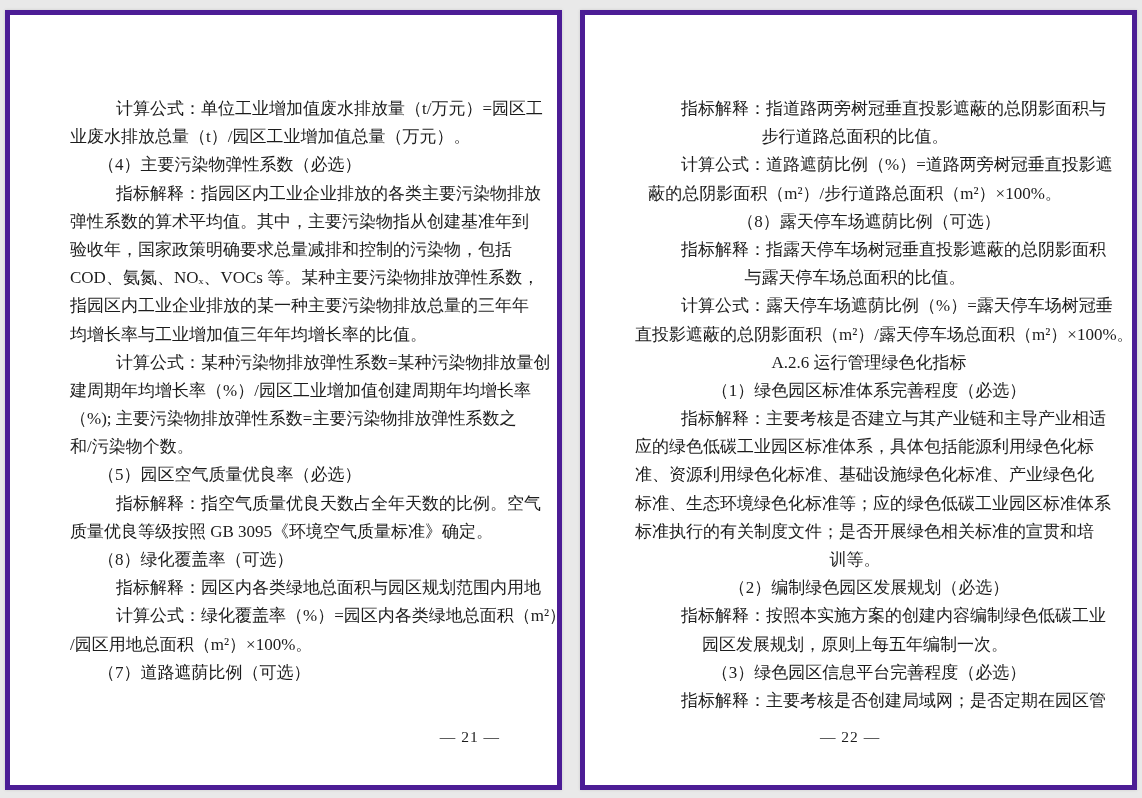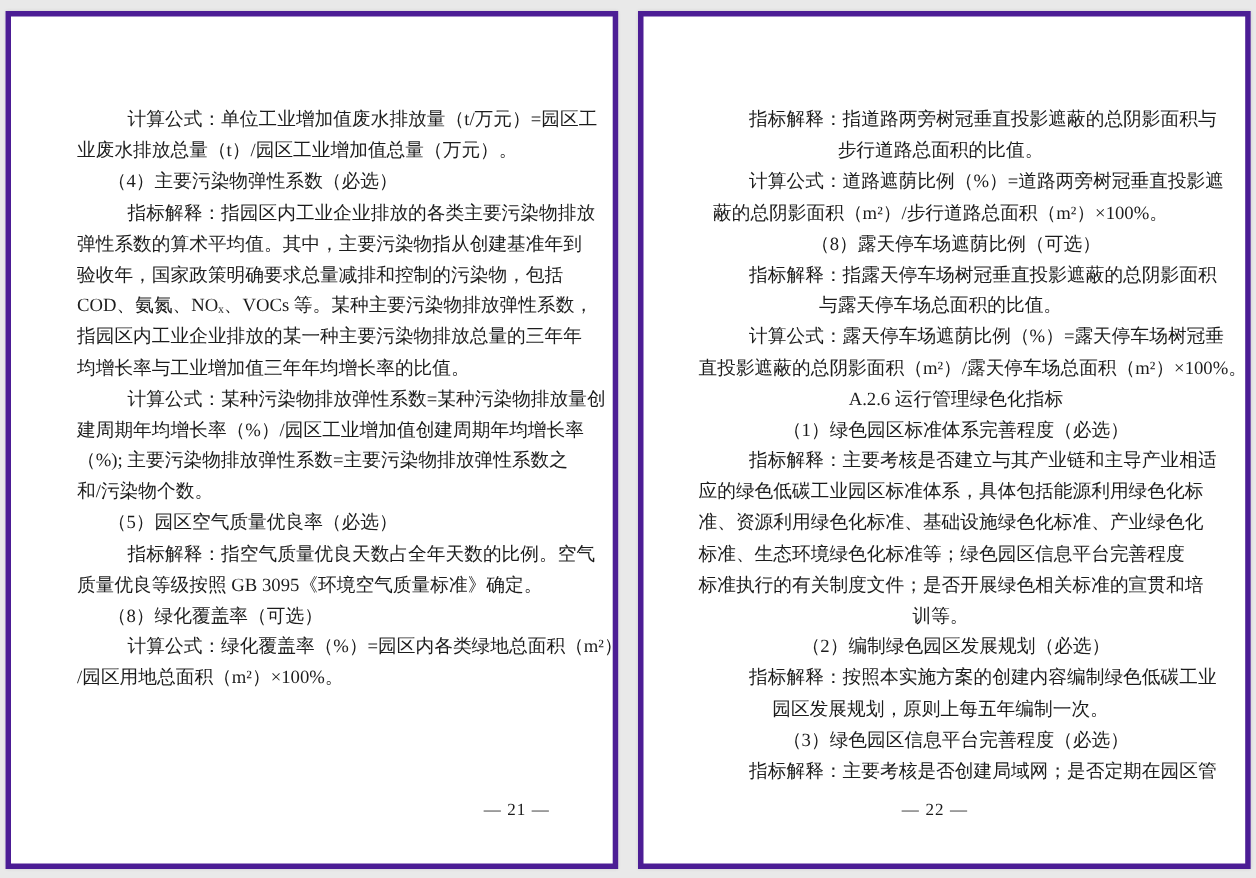--- a/index.html
+++ b/index.html
@@ -76,43 +76,45 @@
         <div class="line ind-none">指园区内工业企业排放的某一种主要污染物排放总量的三年年</div>
         <div class="line ind-none">均增长率与工业增加值三年年均增长率的比值。</div>
         <div class="line ind-para">计算公式：某种污染物排放弹性系数=某种污染物排放量创</div>
         <div class="line ind-none">建周期年均增长率（%）/园区工业增加值创建周期年均增长率</div>
         <div class="line ind-none">（%); 主要污染物排放弹性系数=主要污染物排放弹性系数之</div>
         <div class="line ind-none">和/污染物个数。</div>
         <div class="line ind-item">（5）园区空气质量优良率（必选）</div>
         <div class="line ind-para">指标解释：指空气质量优良天数占全年天数的比例。空气</div>
         <div class="line ind-none">质量优良等级按照 GB 3095《环境空气质量标准》确定。</div>
         <div class="line ind-item">（8）绿化覆盖率（可选）</div>
+        <div class="line ind-para">指标解释：园区内各类绿地总面积与园区规划范围内用地</div>
         <div class="line ind-para">计算公式：绿化覆盖率（%）=园区内各类绿地总面积（m²）</div>
         <div class="line ind-none">/园区用地总面积（m²）×100%。</div>
+        <div class="line ind-item">（7）道路遮荫比例（可选）</div>
       </div>
     <div class="pagenum">— 21 —</div>
   </div>
 
   <div class="page page-right">
     <div class="text-col">
         <div class="line ind-para">指标解释：指道路两旁树冠垂直投影遮蔽的总阴影面积与</div>
         <div class="line ind-none">步行道路总面积的比值。</div>
         <div class="line ind-para">计算公式：道路遮荫比例（%）=道路两旁树冠垂直投影遮</div>
         <div class="line ind-none">蔽的总阴影面积（m²）/步行道路总面积（m²）×100%。</div>
         <div class="line ind-item">（8）露天停车场遮荫比例（可选）</div>
         <div class="line ind-para">指标解释：指露天停车场树冠垂直投影遮蔽的总阴影面积</div>
         <div class="line ind-none">与露天停车场总面积的比值。</div>
         <div class="line ind-para">计算公式：露天停车场遮荫比例（%）=露天停车场树冠垂</div>
         <div class="line ind-none">直投影遮蔽的总阴影面积（m²）/露天停车场总面积（m²）×100%。</div>
         <div class="line ind-item">A.2.6 运行管理绿色化指标</div>
         <div class="line ind-item">（1）绿色园区标准体系完善程度（必选）</div>
         <div class="line ind-para">指标解释：主要考核是否建立与其产业链和主导产业相适</div>
         <div class="line ind-none">应的绿色低碳工业园区标准体系，具体包括能源利用绿色化标</div>
         <div class="line ind-none">准、资源利用绿色化标准、基础设施绿色化标准、产业绿色化</div>
-        <div class="line ind-none">标准、生态环境绿色化标准等；绿色园区信息平台完善程度</div>
+        <div class="line ind-none">标准、生态环境绿色化标准等；应的绿色低碳工业园区标准体系</div>
         <div class="line ind-none">标准执行的有关制度文件；是否开展绿色相关标准的宣贯和培</div>
         <div class="line ind-none">训等。</div>
         <div class="line ind-item">（2）编制绿色园区发展规划（必选）</div>
         <div class="line ind-para">指标解释：按照本实施方案的创建内容编制绿色低碳工业</div>
         <div class="line ind-none">园区发展规划，原则上每五年编制一次。</div>
         <div class="line ind-item">（3）绿色园区信息平台完善程度（必选）</div>
         <div class="line ind-para">指标解释：主要考核是否创建局域网；是否定期在园区管</div>
       </div>
     <div class="pagenum">— 22 —</div>
   </div>

